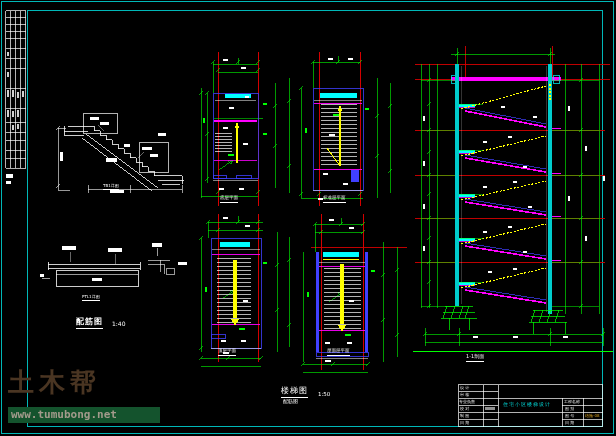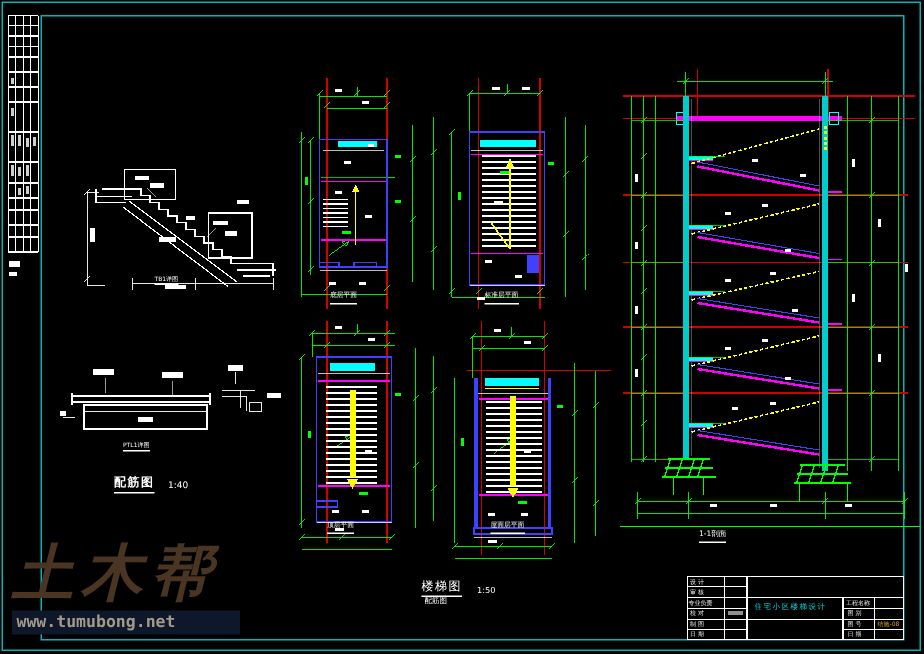--- a/index.html
+++ b/index.html
@@ -5,23 +5,23 @@
   html,body{margin:0;padding:0;background:#000;}
   #canvas{position:relative;width:616px;height:436px;background:#000;overflow:hidden;
           font-family:"DejaVu Sans",sans-serif;}
   svg{position:absolute;overflow:visible;}
   svg *{shape-rendering:crispEdges;}
   .frame{position:absolute;border:1px solid #00b7b7;}
   .cap{position:absolute;color:#fff;white-space:nowrap;line-height:1.1;}
   .underl{border-bottom:1px solid #fff;padding-bottom:1px;}
   .tb-label{position:absolute;color:#e8e8e8;font-size:4px;letter-spacing:0;white-space:nowrap;}
   .wm-brand{position:absolute;left:8px;top:358px;width:156px;height:48px;
-            color:#4a3522;font-weight:bold;font-size:41px;line-height:48px;
-            letter-spacing:5px;font-family:"DejaVu Sans",sans-serif;font-style:italic;}
-  .wm-bar{position:absolute;left:8px;top:407px;width:152px;height:16px;background:#0f172a;
+            color:#4a3522;font-weight:bold;font-size:26px;line-height:48px;
+            letter-spacing:5px;font-family:"DejaVu Sans",sans-serif;}
+  .wm-bar{position:absolute;left:8px;top:407px;width:152px;height:16px;background:#14532d;
           color:#a29a8b;font-weight:bold;font-size:11px;line-height:16px;
           font-family:"DejaVu Sans Mono",monospace;padding-left:3px;box-sizing:border-box;}
 </style>
 </head>
 <body>
 
 <div id="canvas">
 
   <div class="frame" style="left:1px;top:1px;width:611px;height:431px;"></div>
   <div class="frame" style="left:27px;top:10px;width:574px;height:415px;"></div>

